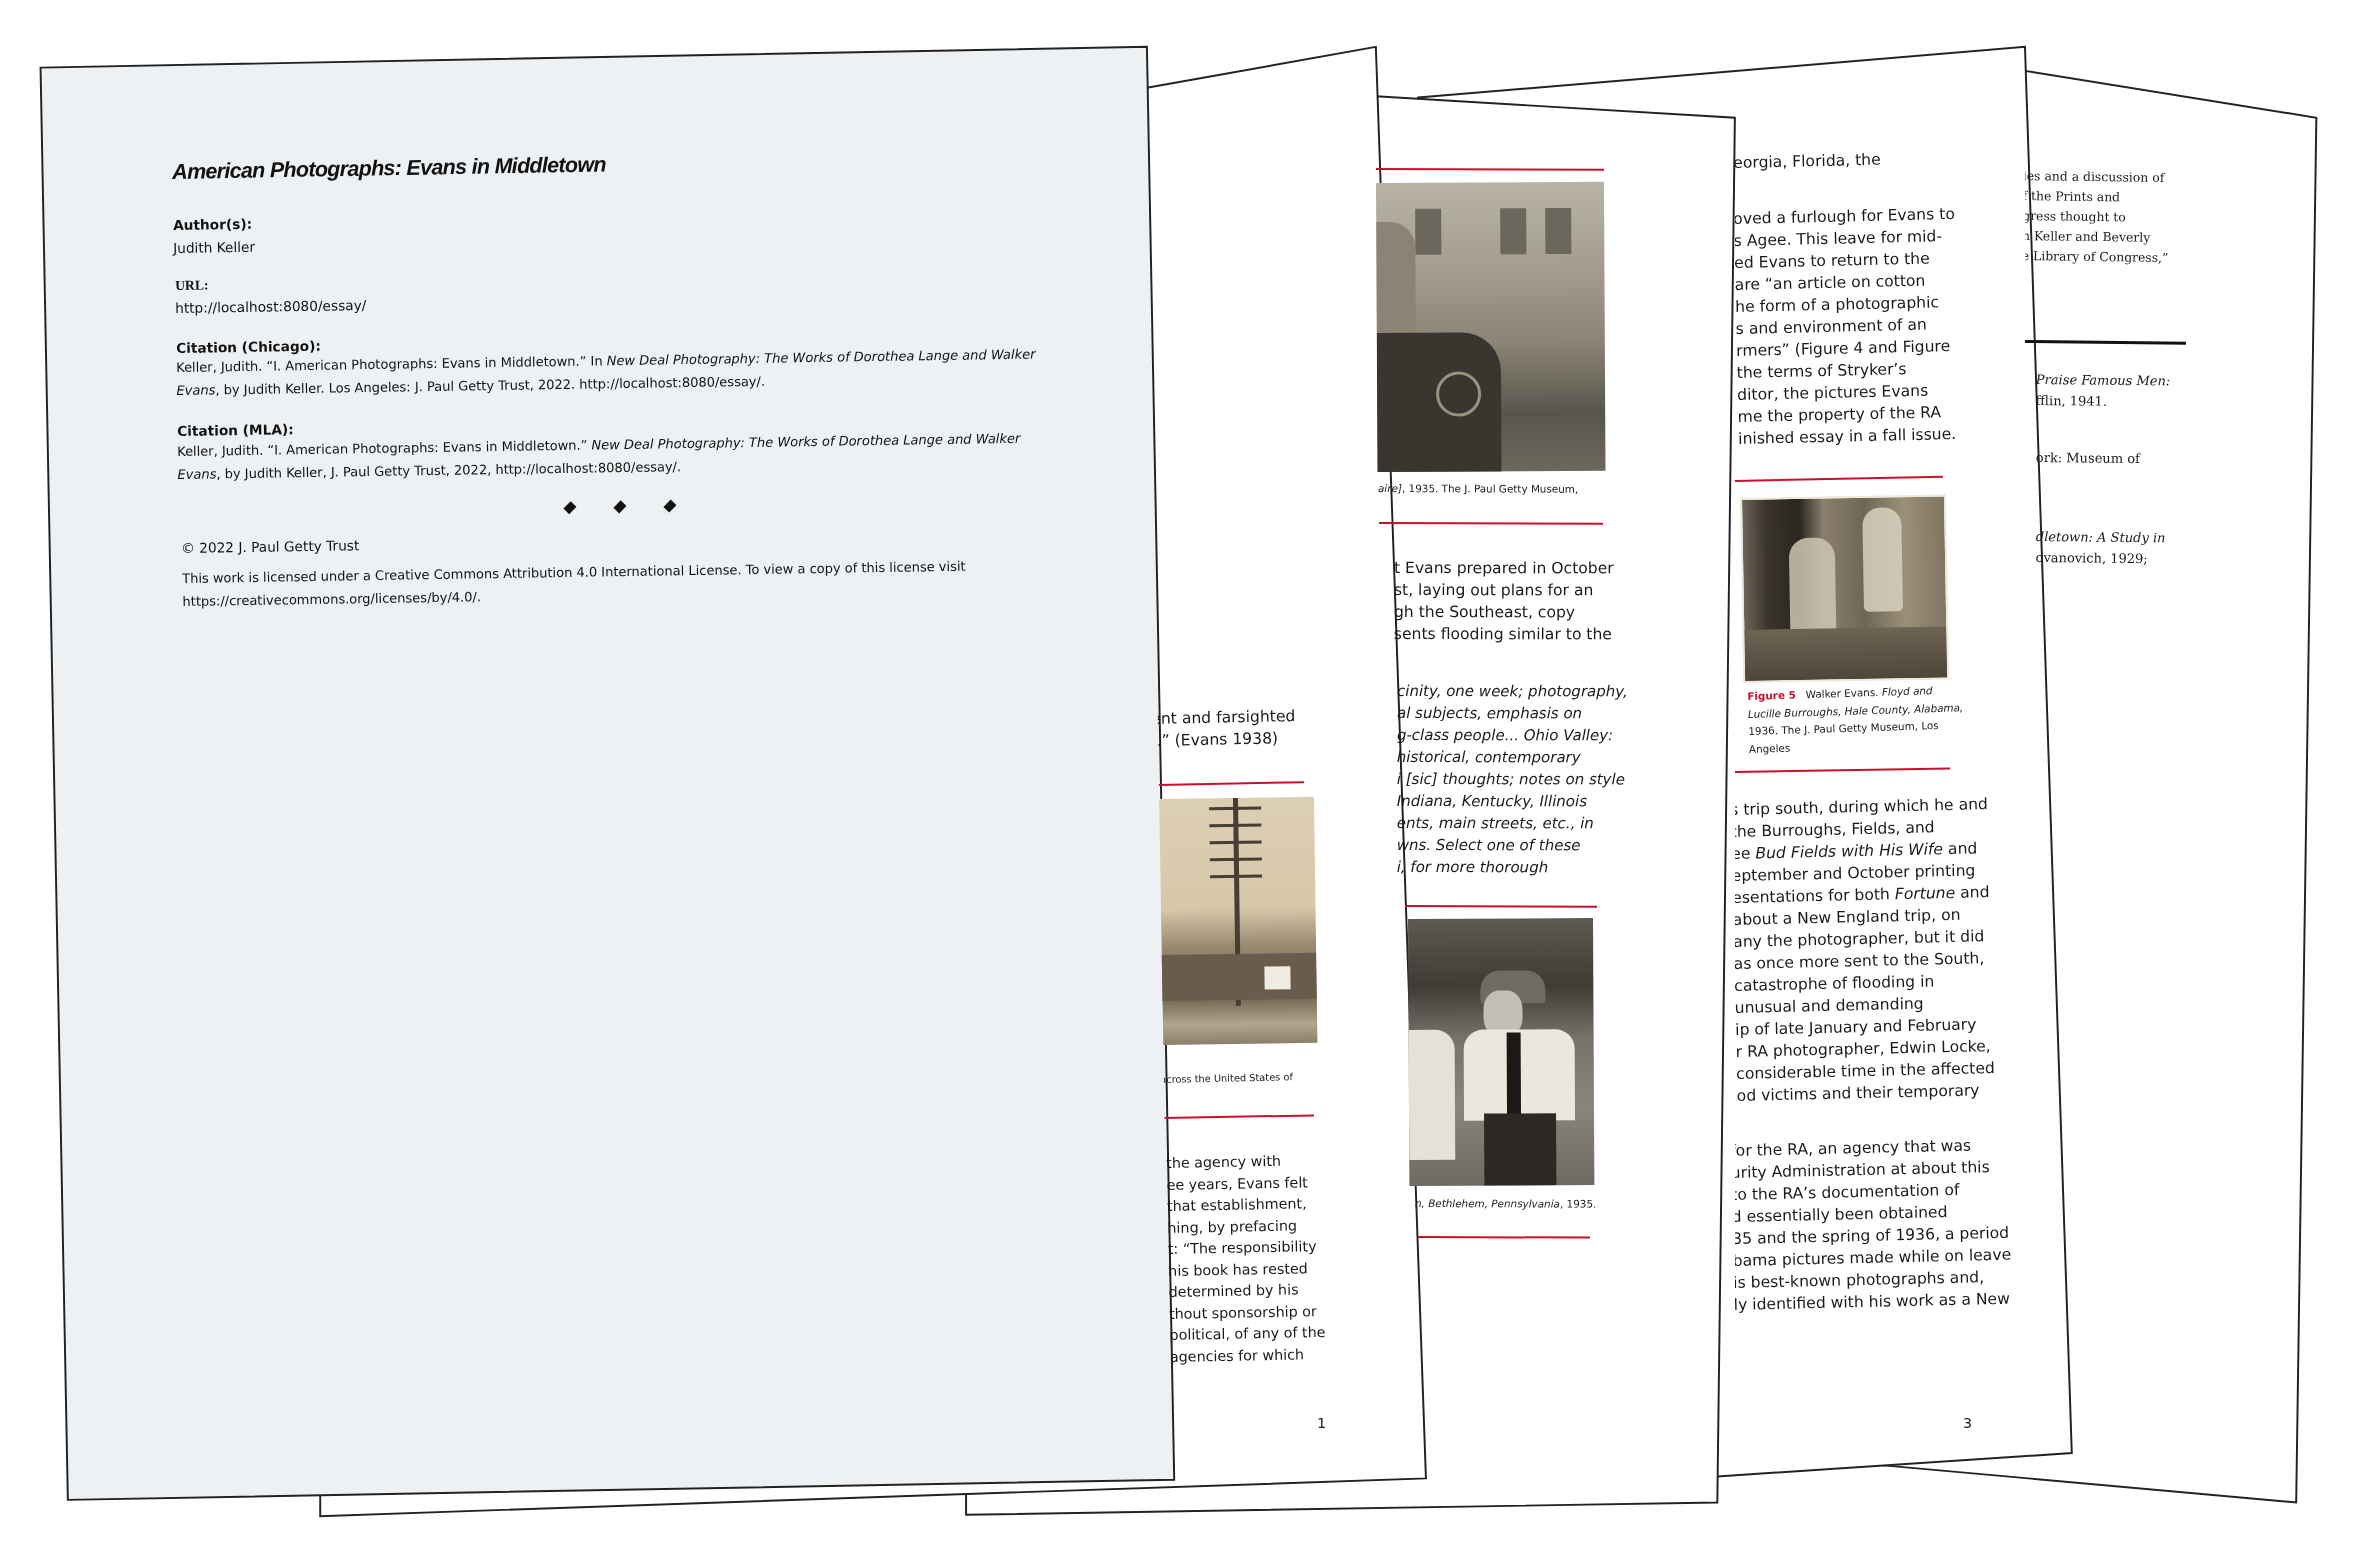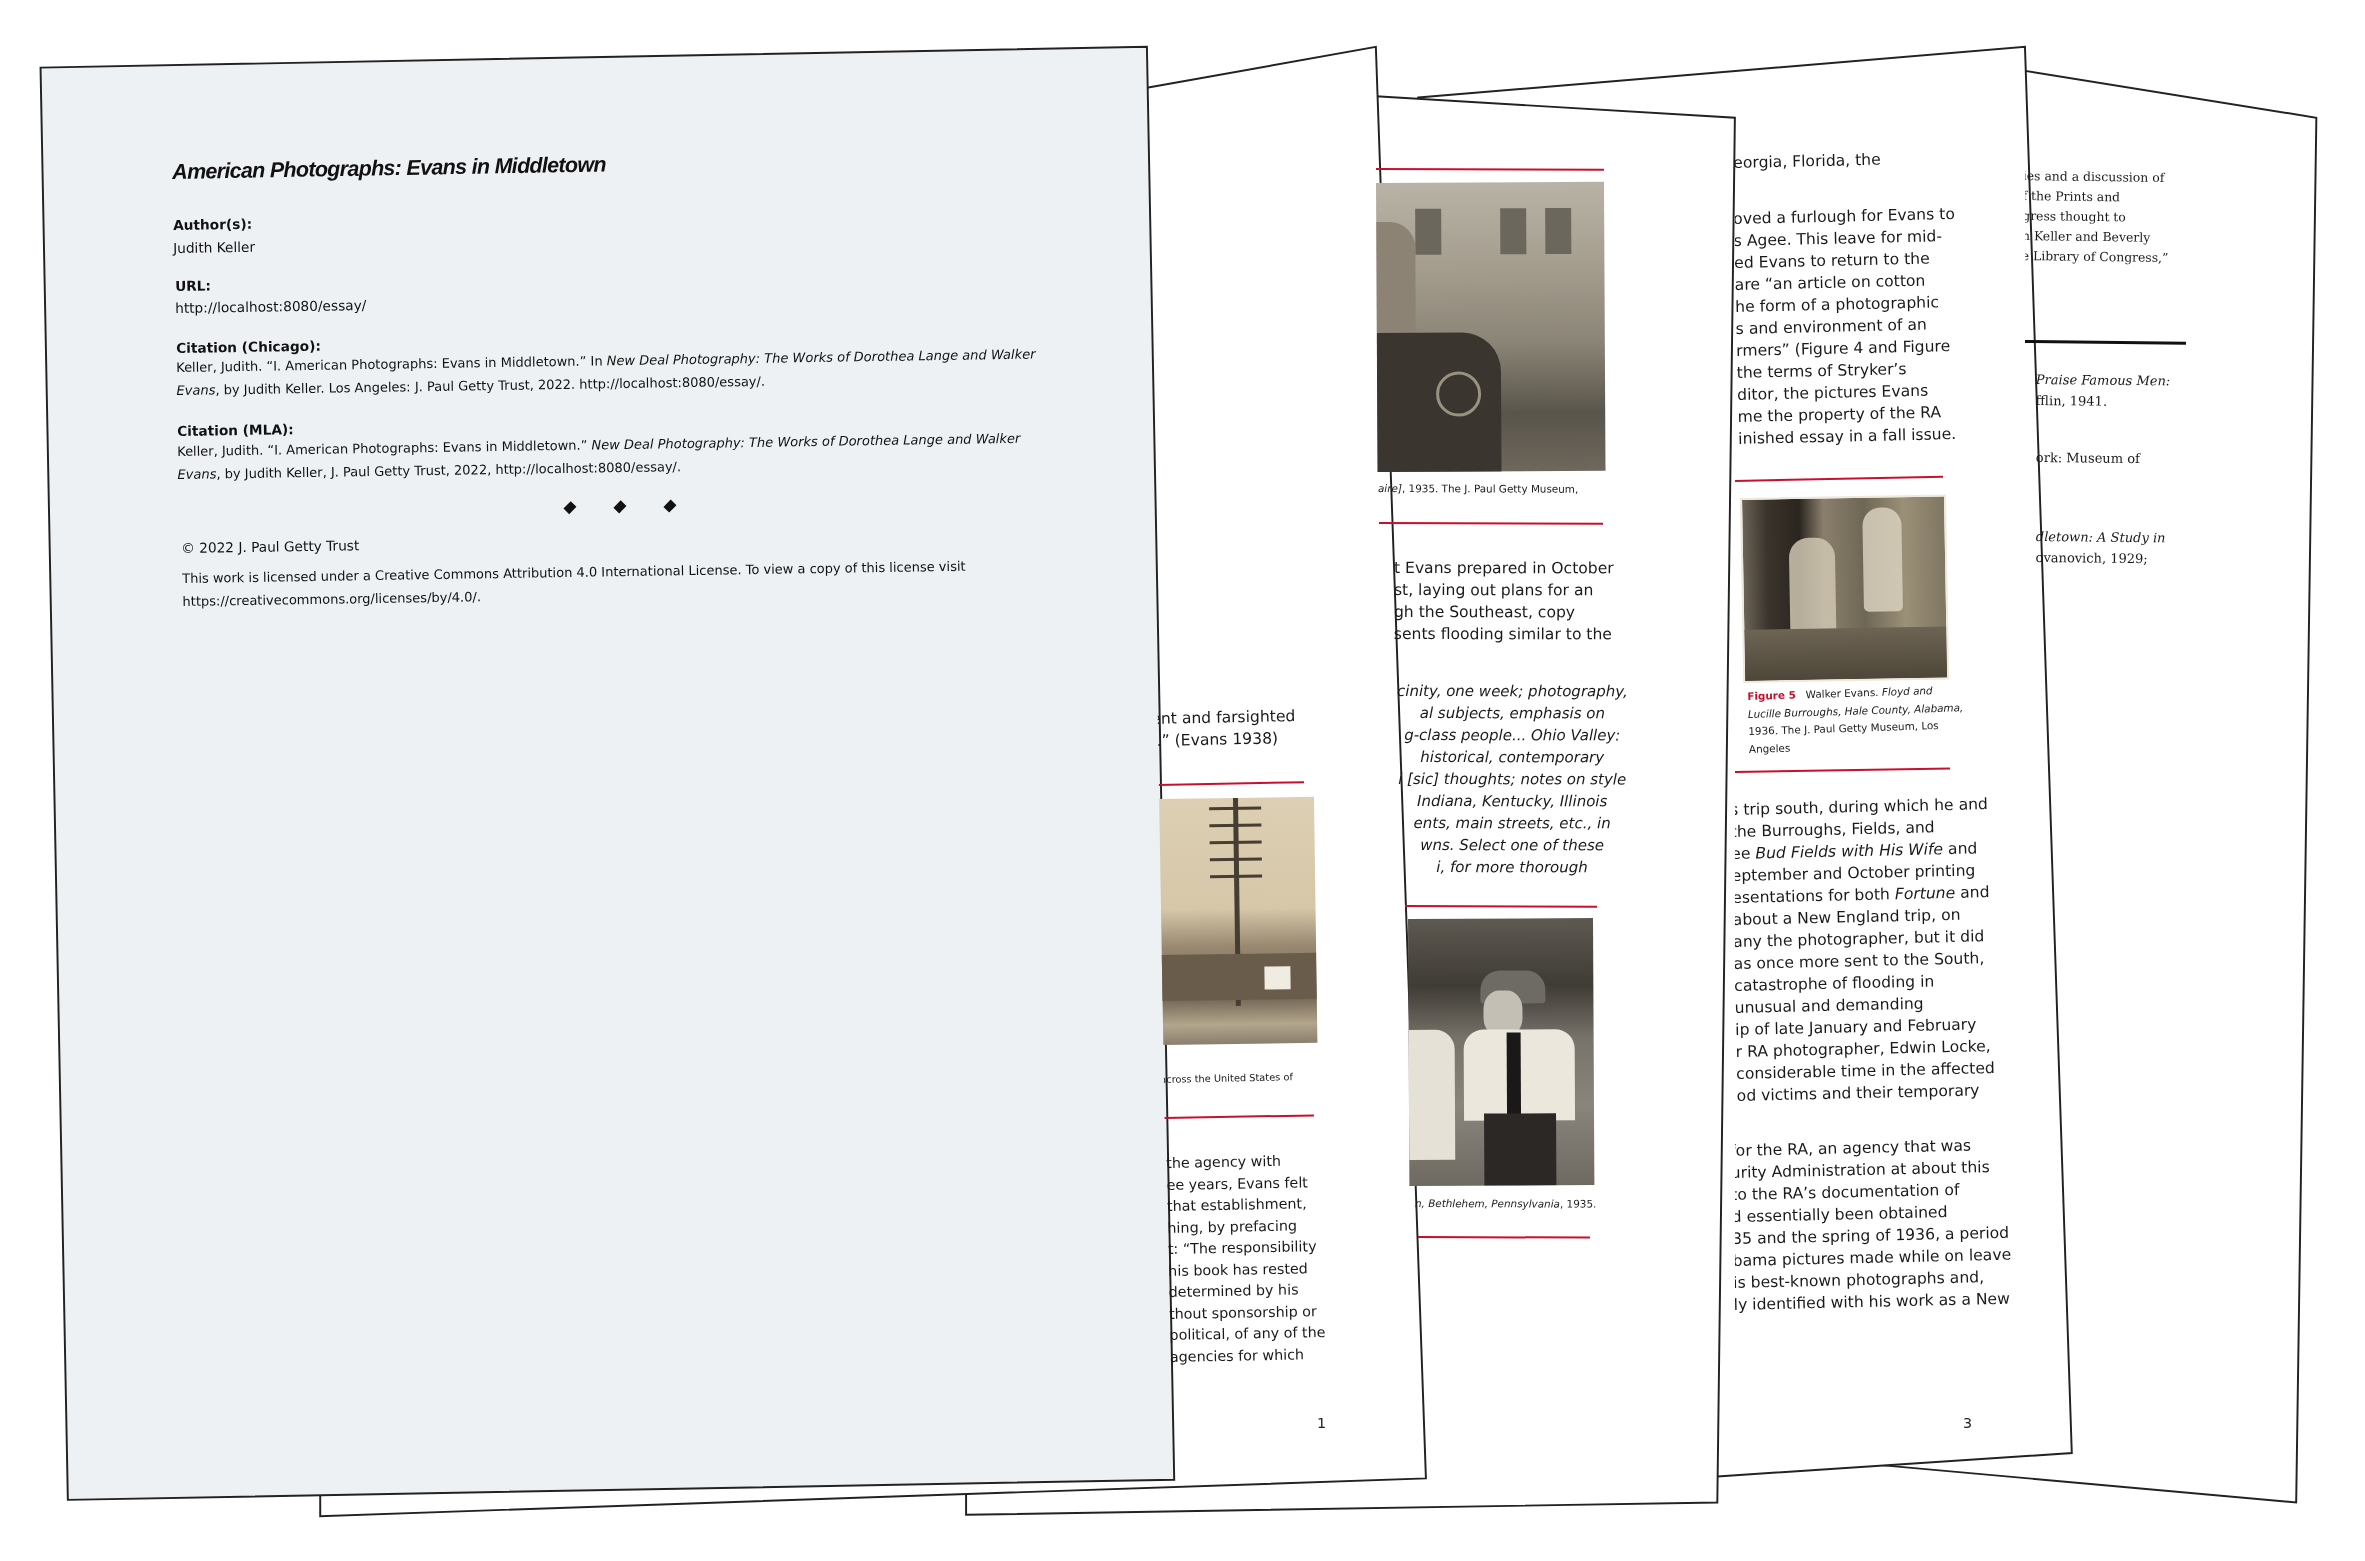--- a/index.html
+++ b/index.html
@@ -142,21 +142,21 @@
   <div class="t cap" style="left:1378px; top:480px; transform: rotate(0.2deg);">
     <span class="it">aire]</span><span>, 1935. The J. Paul Getty Museum,</span>
   </div>
   <div class="redrule" style="left:1379px; top:522px; width:224px; transform: rotate(0.2deg);"></div>
   <div class="t body-text" style="left:1394px; top:557px; transform: rotate(0.1deg);">
     <span class="ln">t Evans prepared in October</span>
     <span class="ln">st, laying out plans for an</span>
     <span class="ln">gh the Southeast, copy</span>
     <span class="ln">sents flooding similar to the</span>
   </div>
-  <div class="t body-text it" style="left:1397px; top:680px; transform: rotate(0.1deg); font-size:15px;text-align:center;">
+  <div class="t body-text it" style="left:1397px; top:680px; transform: rotate(0.1deg); font-size:15px;">
     <span class="ln">cinity, one week; photography,</span>
     <span class="ln">al subjects, emphasis on</span>
     <span class="ln">g-class people... Ohio Valley:</span>
     <span class="ln">historical, contemporary</span>
     <span class="ln">i [sic] thoughts; notes on style</span>
     <span class="ln">Indiana, Kentucky, Illinois</span>
     <span class="ln">ents, main streets, etc., in</span>
     <span class="ln">wns. Select one of these</span>
     <span class="ln">i, for more thorough</span>
   </div>
@@ -207,21 +207,21 @@
   </div>
   <div class="pagenum" style="left:1317px; top:1415px;">1</div>
 </div>
 
 <div class="clip" id="front" style="clip-path: polygon(40px 68px, 1147px 47px, 1174px 1480px, 68px 1500px);">
   <div class="t title" style="left:172px; top:160px; transform: rotate(-1deg);">American Photographs: Evans in Middletown</div>
 
   <div class="t lbl" style="left:173px; top:217px; transform: rotate(-0.9deg);">Author(s):</div>
   <div class="t val" style="left:173px; top:240px; transform: rotate(-0.9deg);">Judith Keller</div>
 
-  <div class="t lbl" style="left:175px; top:278px; transform: rotate(-0.9deg);">URL:</div>
+  <div class="t lbl" style="left:175px; top:278px; transform: rotate(-0.9deg); font-family: Liberation Serif, serif;">URL:</div>
   <div class="t val" style="left:175px; top:300px; transform: rotate(-0.9deg);">http://localhost:8080/essay/</div>
 
   <div class="t lbl" style="left:176px; top:340px; transform: rotate(-0.9deg);">Citation (Chicago):</div>
   <div class="t cit" style="left:176px; top:356px; transform: rotate(-0.9deg);">
     <span style="display:block"><span>Keller, Judith. “I. American Photographs: Evans in Middletown.” In </span><span class="it">New Deal Photography: The Works of Dorothea Lange and Walker</span></span>
     <span style="display:block"><span class="it">Evans</span><span>, by Judith Keller. Los Angeles: J. Paul Getty Trust, 2022. http://localhost:8080/essay/.</span></span>
   </div>
 
   <div class="t lbl" style="left:177px; top:423px; transform: rotate(-0.9deg);">Citation (MLA):</div>
   <div class="t cit" style="left:177px; top:440px; transform: rotate(-0.9deg);">

